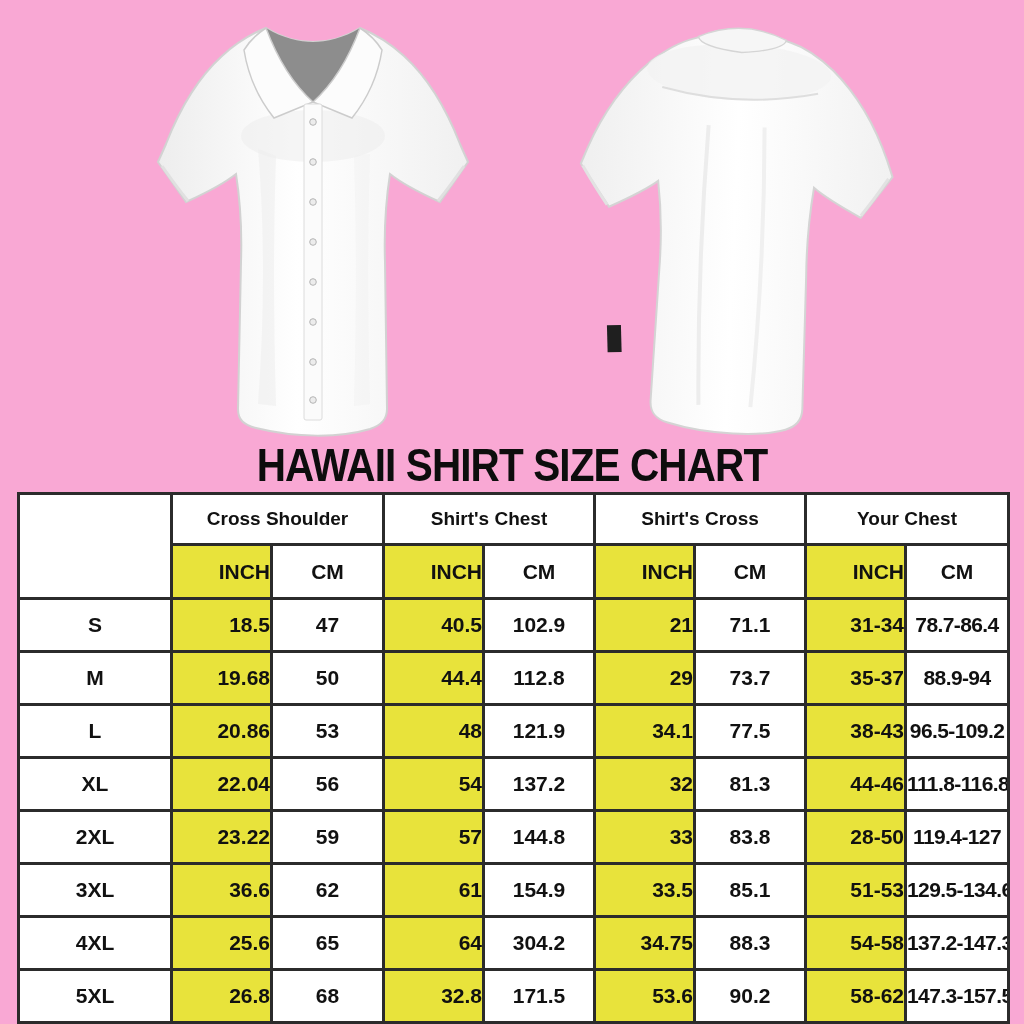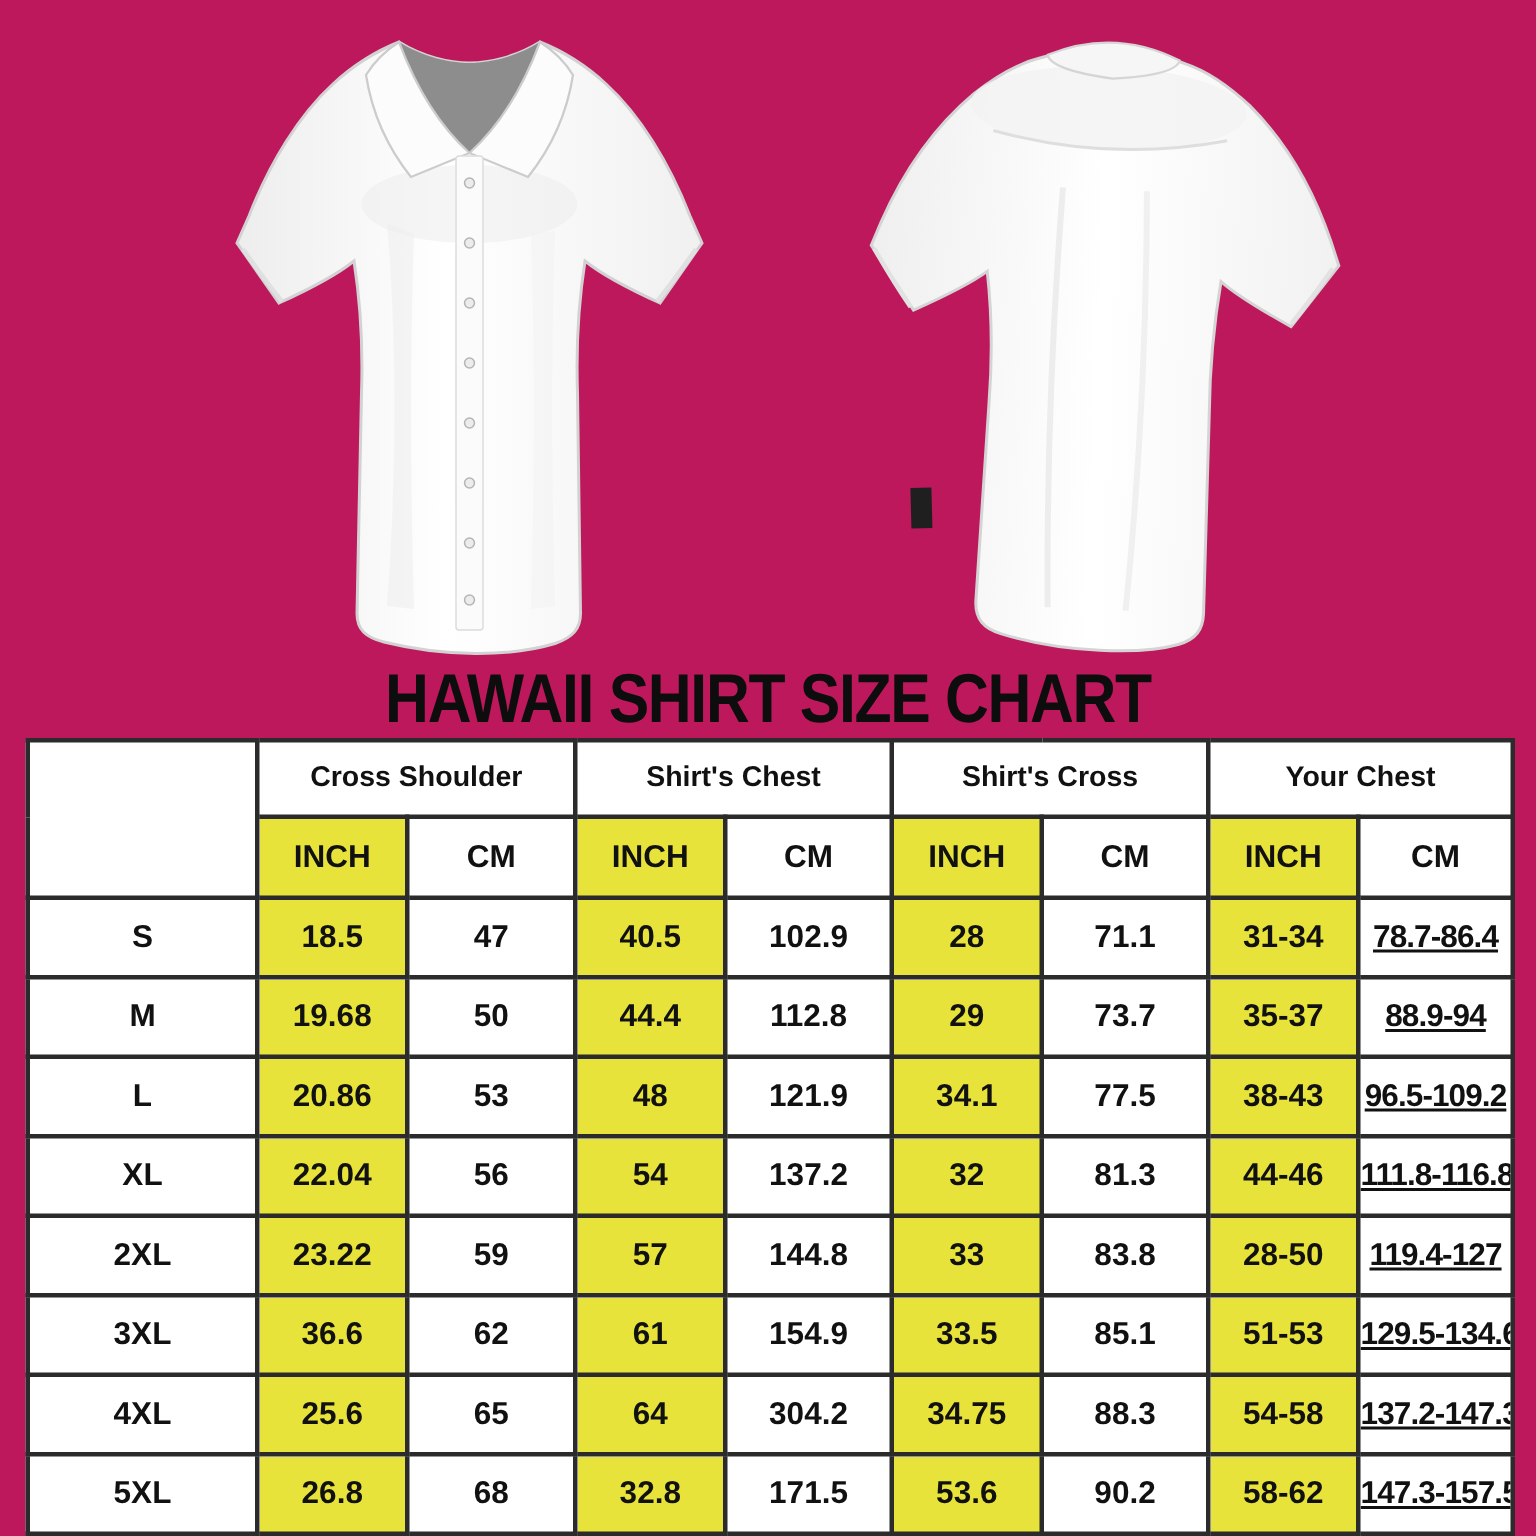--- a/index.html
+++ b/index.html
@@ -1,17 +1,17 @@
 <!DOCTYPE html>
 <html><head>
 <meta charset="utf-8">
 <style>
   html,body{margin:0;padding:0;background:#fff;}
   .canvas{
-    position:relative;width:1024px;height:1024px;background:#be185d;
+    position:relative;width:1024px;height:1024px;background:#f9a8d4;
     font-family:"Liberation Sans",sans-serif;overflow:hidden;color:#111;
   }
   .shirt{position:absolute;}
   .title{
     position:absolute;top:440px;left:0;width:1024px;text-align:center;
     font-weight:bold;font-size:46px;line-height:50px;color:#0d0d0d;
     transform:scaleX(0.88);letter-spacing:-1px;white-space:nowrap;
   }
   table.size-chart{
     position:absolute;left:17px;top:492px;width:990px;
@@ -19,23 +19,23 @@
     border:3px solid #2b2b2b;background:#fff;
   }
   .size-chart td{
     border:3px solid #2b2b2b;text-align:center;vertical-align:middle;
     font-weight:bold;padding:0;background:#ffffff;color:#111;
     overflow:hidden;white-space:nowrap;
   }
   tr.group-row td{height:48px;font-size:19px;}
   tr.unit-row td{height:51px;font-size:21px;}
   tr.data-row td{height:50px;font-size:21px;}
-  td.inch{background:#e8e33b;}
+  td.inch{background:#e8e33b;text-align:right;}
   td.size{font-size:23px;}
-  td.small{font-size:16px;letter-spacing:-0.6px;text-decoration:underline;}
+  td.small{font-size:16px;letter-spacing:-0.6px;}
 </style>
 </head>
 <body>
 
 <div class="canvas">
 
   <div class="shirt" style="left:108px;top:4px;width:400px;height:445px;">
     <svg viewBox="0 0 400 445" width="400" height="445">
       <defs>
         <linearGradient id="gf" x1="0" y1="0" x2="1" y2="0">
@@ -136,21 +136,21 @@
       <td class="cm">CM</td>
       <td class="inch">INCH</td>
       <td class="cm">CM</td>
     </tr>
     <tr class="data-row">
       <td class="size">S</td>
       <td class="inch">18.5</td>
       <td class="cm">47</td>
       <td class="inch">40.5</td>
       <td class="cm">102.9</td>
-      <td class="inch">28</td>
+      <td class="inch">21</td>
       <td class="cm">71.1</td>
       <td class="inch">31-34</td>
       <td class="cm small">78.7-86.4</td>
     </tr>
     <tr class="data-row">
       <td class="size">M</td>
       <td class="inch">19.68</td>
       <td class="cm">50</td>
       <td class="inch">44.4</td>
       <td class="cm">112.8</td>

